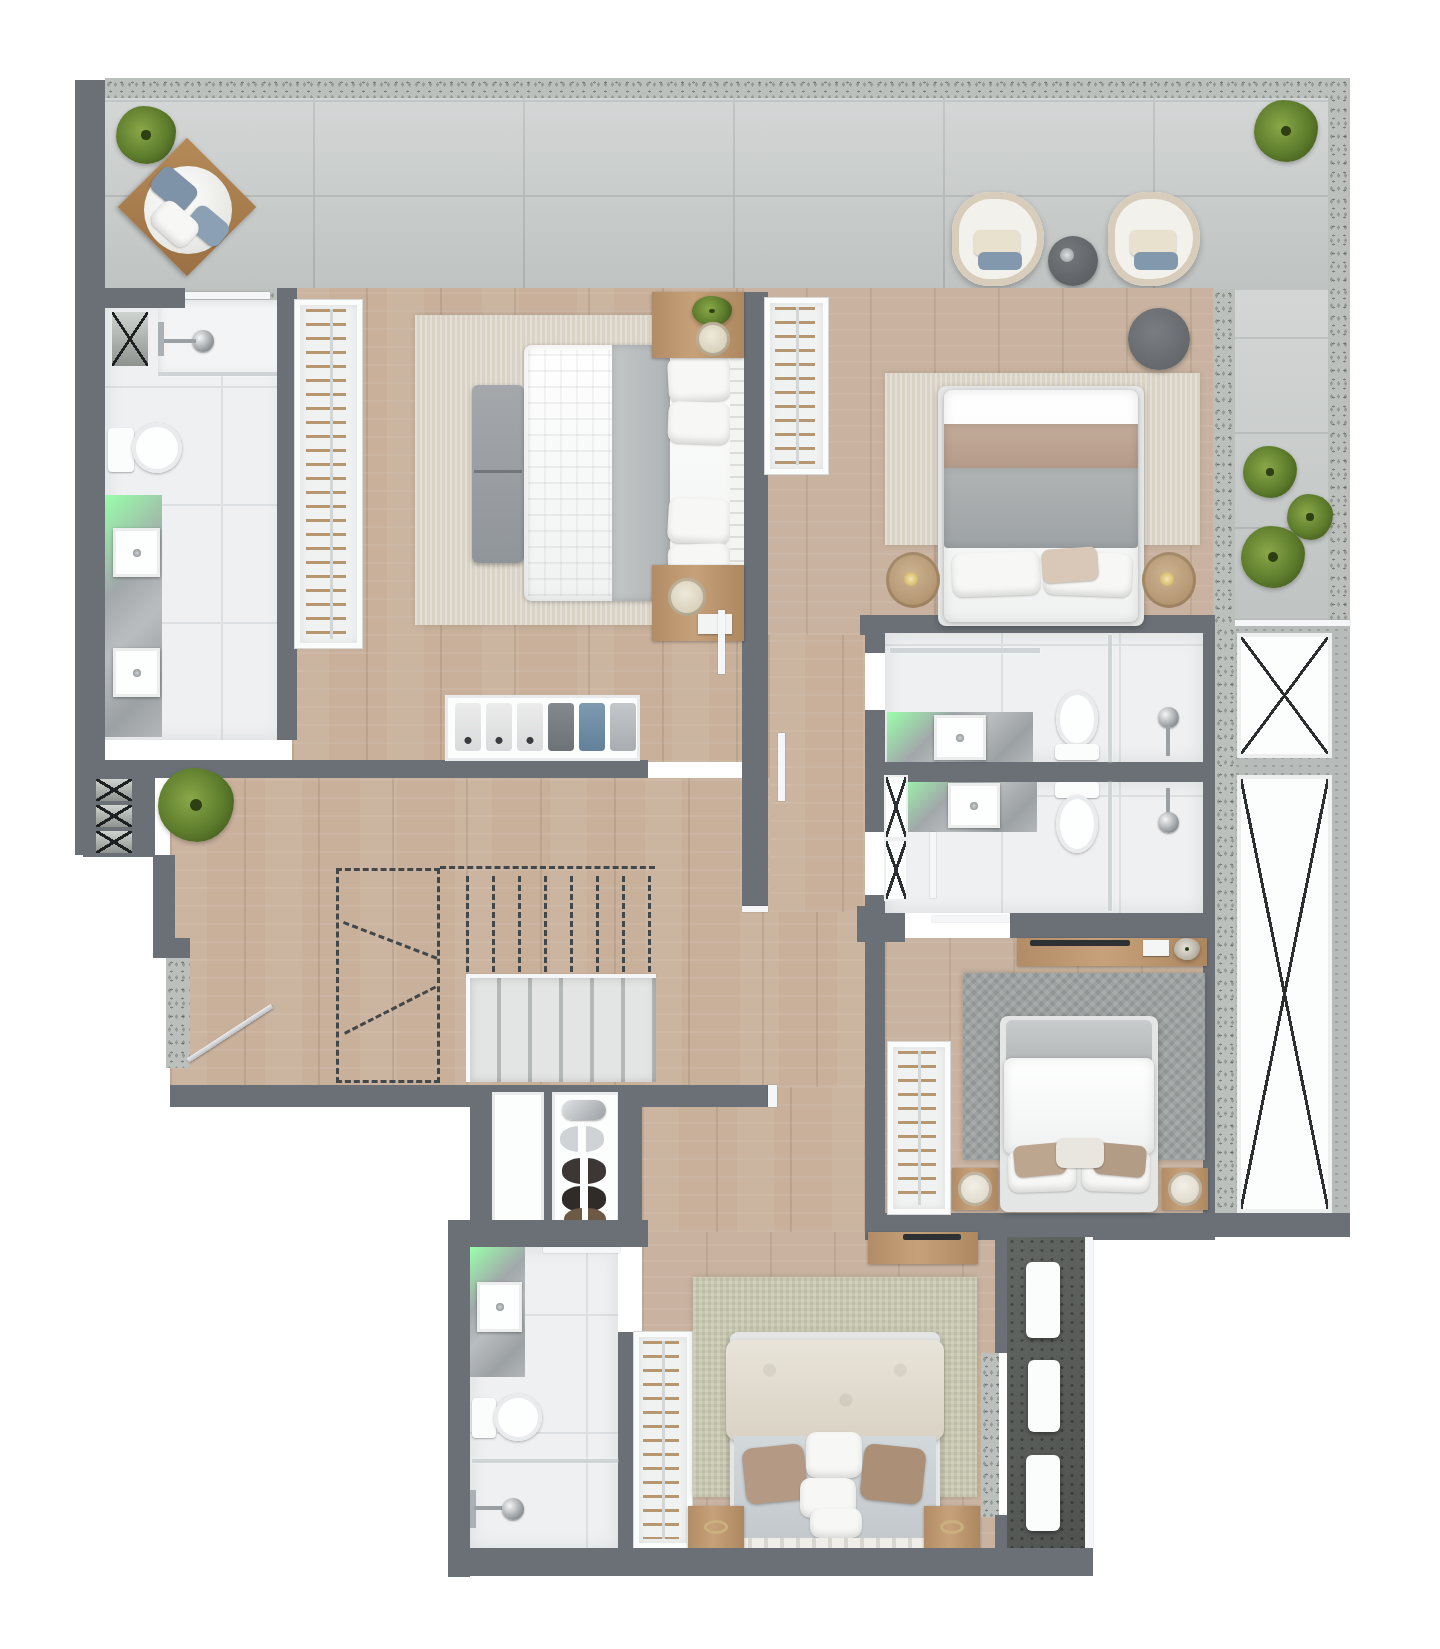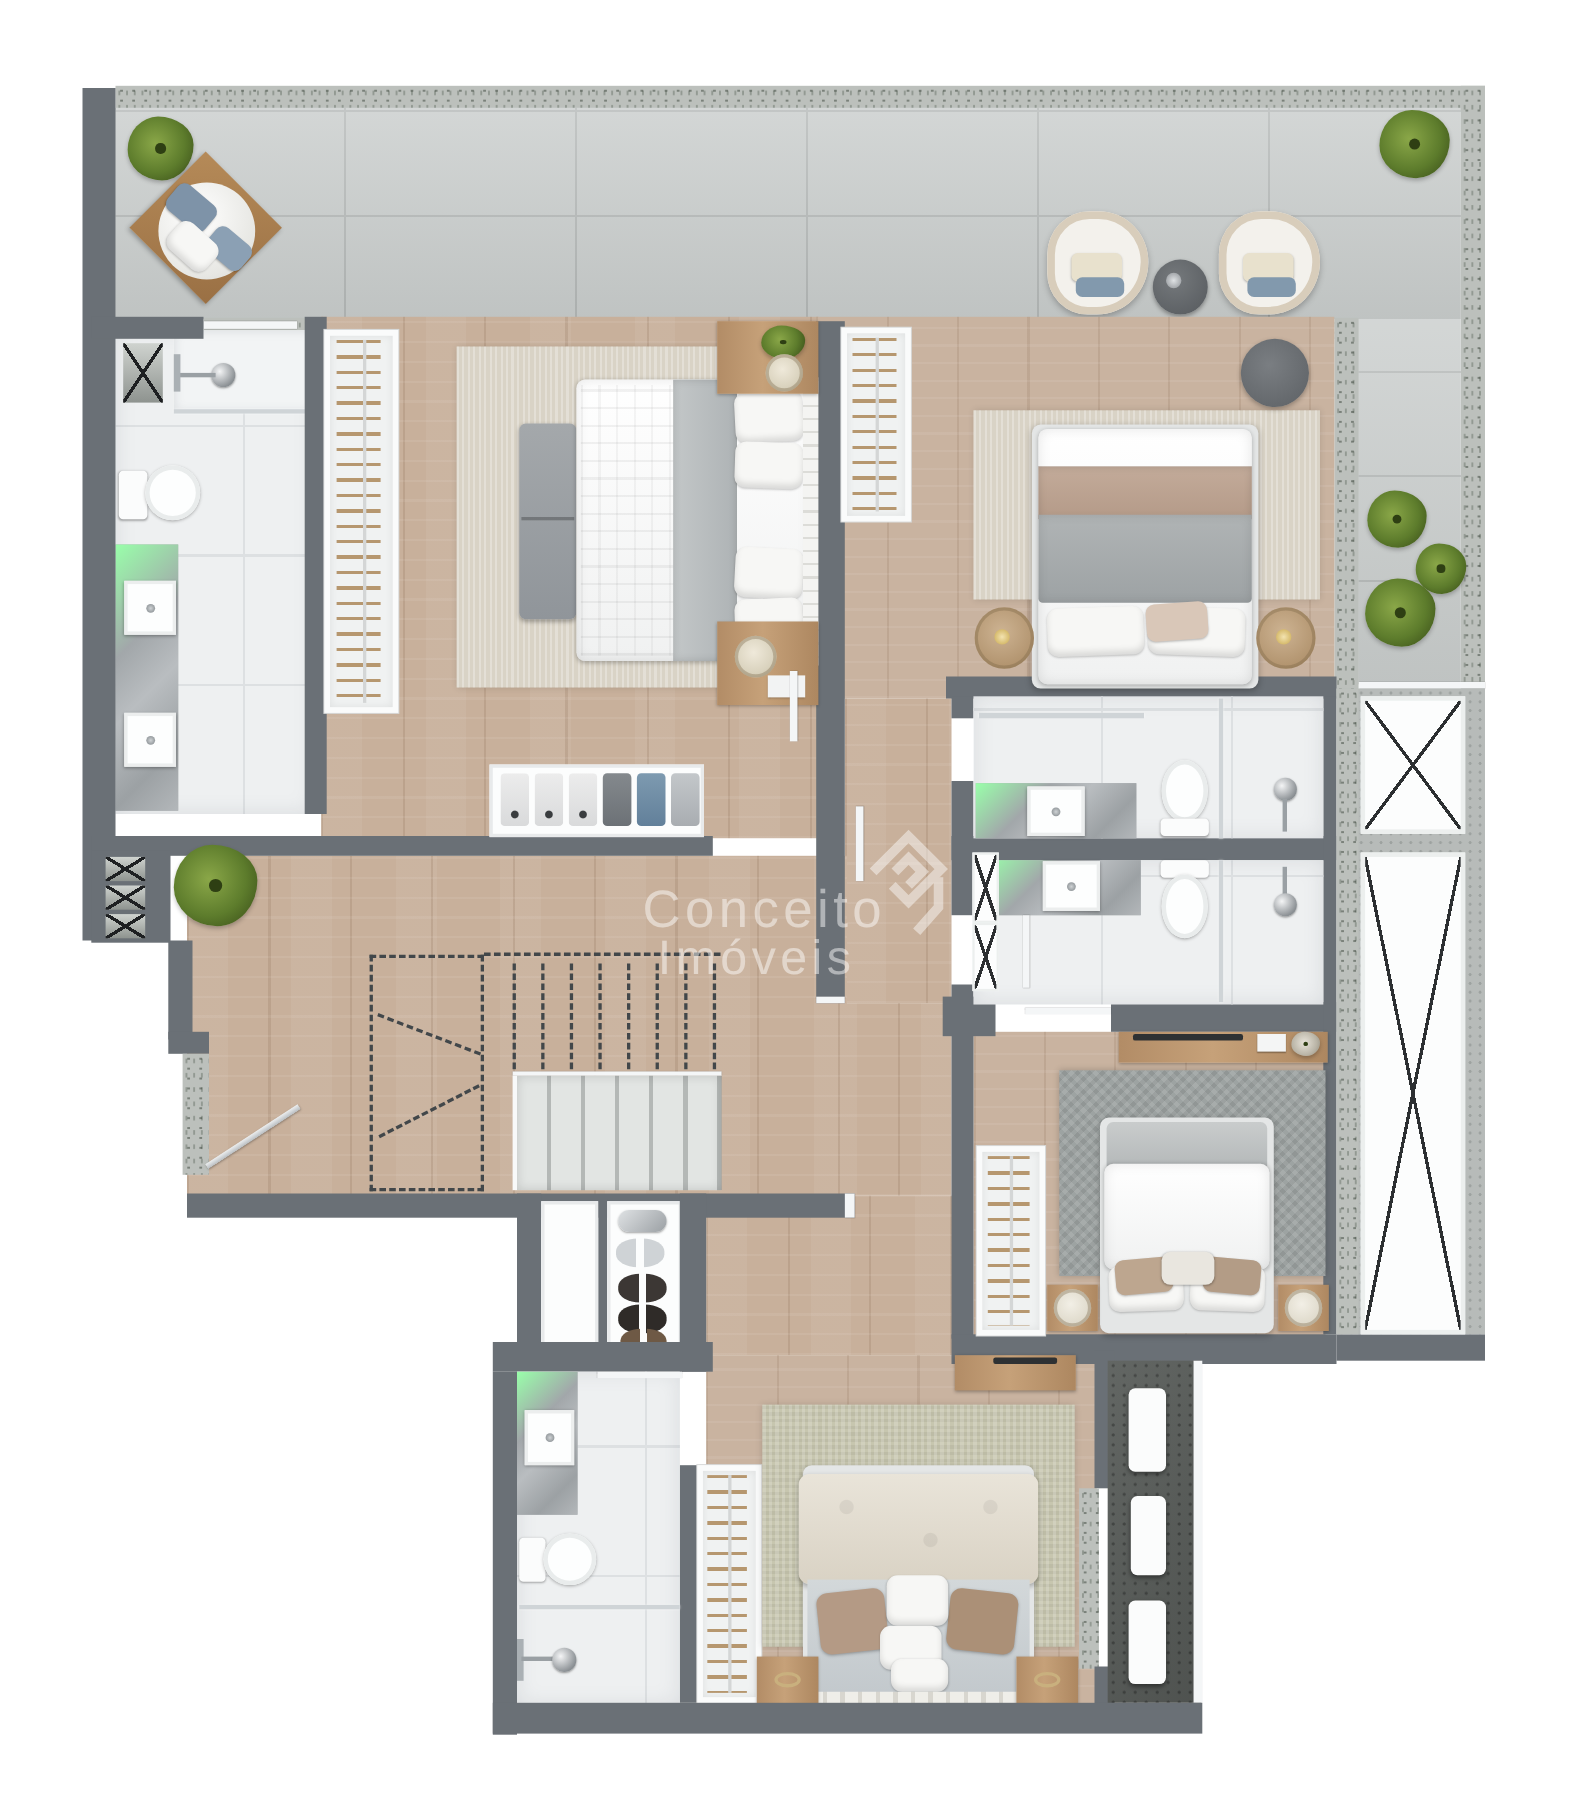--- a/index.html
+++ b/index.html
@@ -354,25 +354,14 @@
   <div class="wall" style="left:995px;top:1515px;width:18px;height:35px;"></div>
 
   <div class="darkconcrete" style="left:1007px;top:1237px;width:85px;height:311px;"></div>
   <div class="jamb" style="left:1085px;top:1237px;width:8px;height:311px;"></div>
   <div style="left:1026px;top:1262px;width:34px;height:76px;background:#fbfcfc;border-radius:6px;box-shadow:0 2px 4px rgba(0,0,0,.4);"></div>
   <div style="left:1028px;top:1360px;width:32px;height:72px;background:#fbfcfc;border-radius:6px;box-shadow:0 2px 4px rgba(0,0,0,.4);"></div>
   <div style="left:1026px;top:1455px;width:34px;height:76px;background:#fbfcfc;border-radius:6px;box-shadow:0 2px 4px rgba(0,0,0,.4);"></div>
 
   <div class="wall" style="left:448px;top:1548px;width:645px;height:28px;"></div>
 
-  <div style="left:560px;top:748px;width:340px;height:150px;">
-    <svg viewBox="0 0 64 84" style="left:218px;top:0;width:86px;height:104px;opacity:.45;" xmlns="http://www.w3.org/2000/svg">
-      <g fill="none" stroke="#ffffff" stroke-width="7">
-        <path d="M10,36 L36,10 L60,34 L36,58 L24,46"></path>
-        <path d="M26,36 L36,26 L46,36 L36,46"></path>
-        <path d="M58,40 L58,62 L42,80"></path>
-      </g>
-    </svg>
-    <div class="wm-text" style="left:24px;top:52px;font-size:48px;">Conceito</div>
-    <div class="wm-text" style="left:38px;top:98px;font-size:44px;">Imóveis</div>
-  </div>
 
 </div>
 
 </body></html>

